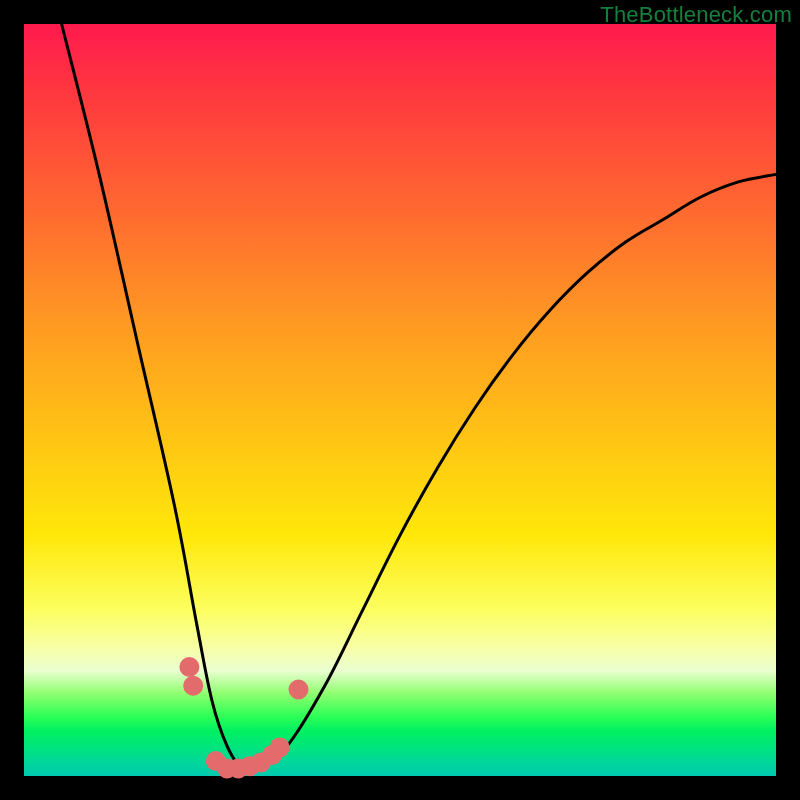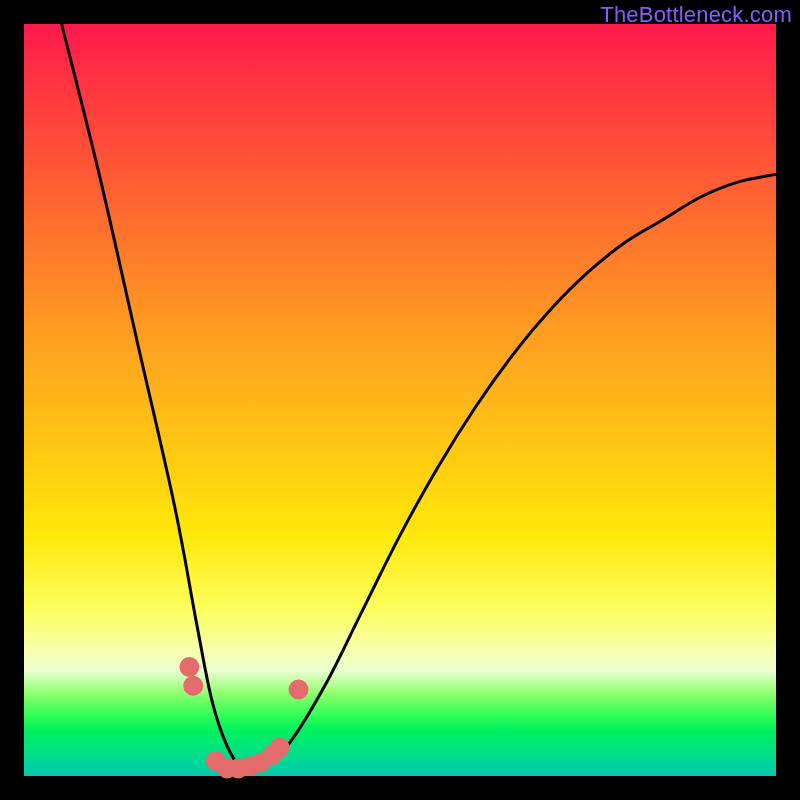--- a/index.html
+++ b/index.html
@@ -43,21 +43,21 @@
       #00e874 95.5%,
       #00df88 97%,
       #00d49f 98.5%,
       #00c9b0 100%
     );
   }
   .watermark {
     position: absolute;
     top: 2px;
     right: 8px;
-    color: #8b5cf6;
+    color: #15803d;
     font-size: 22px;
     letter-spacing: 0.2px;
     font-weight: 500;
     user-select: none;
   }
   svg.curve {
     position: absolute;
     left: 0;
     top: 0;
     width: 752px;

